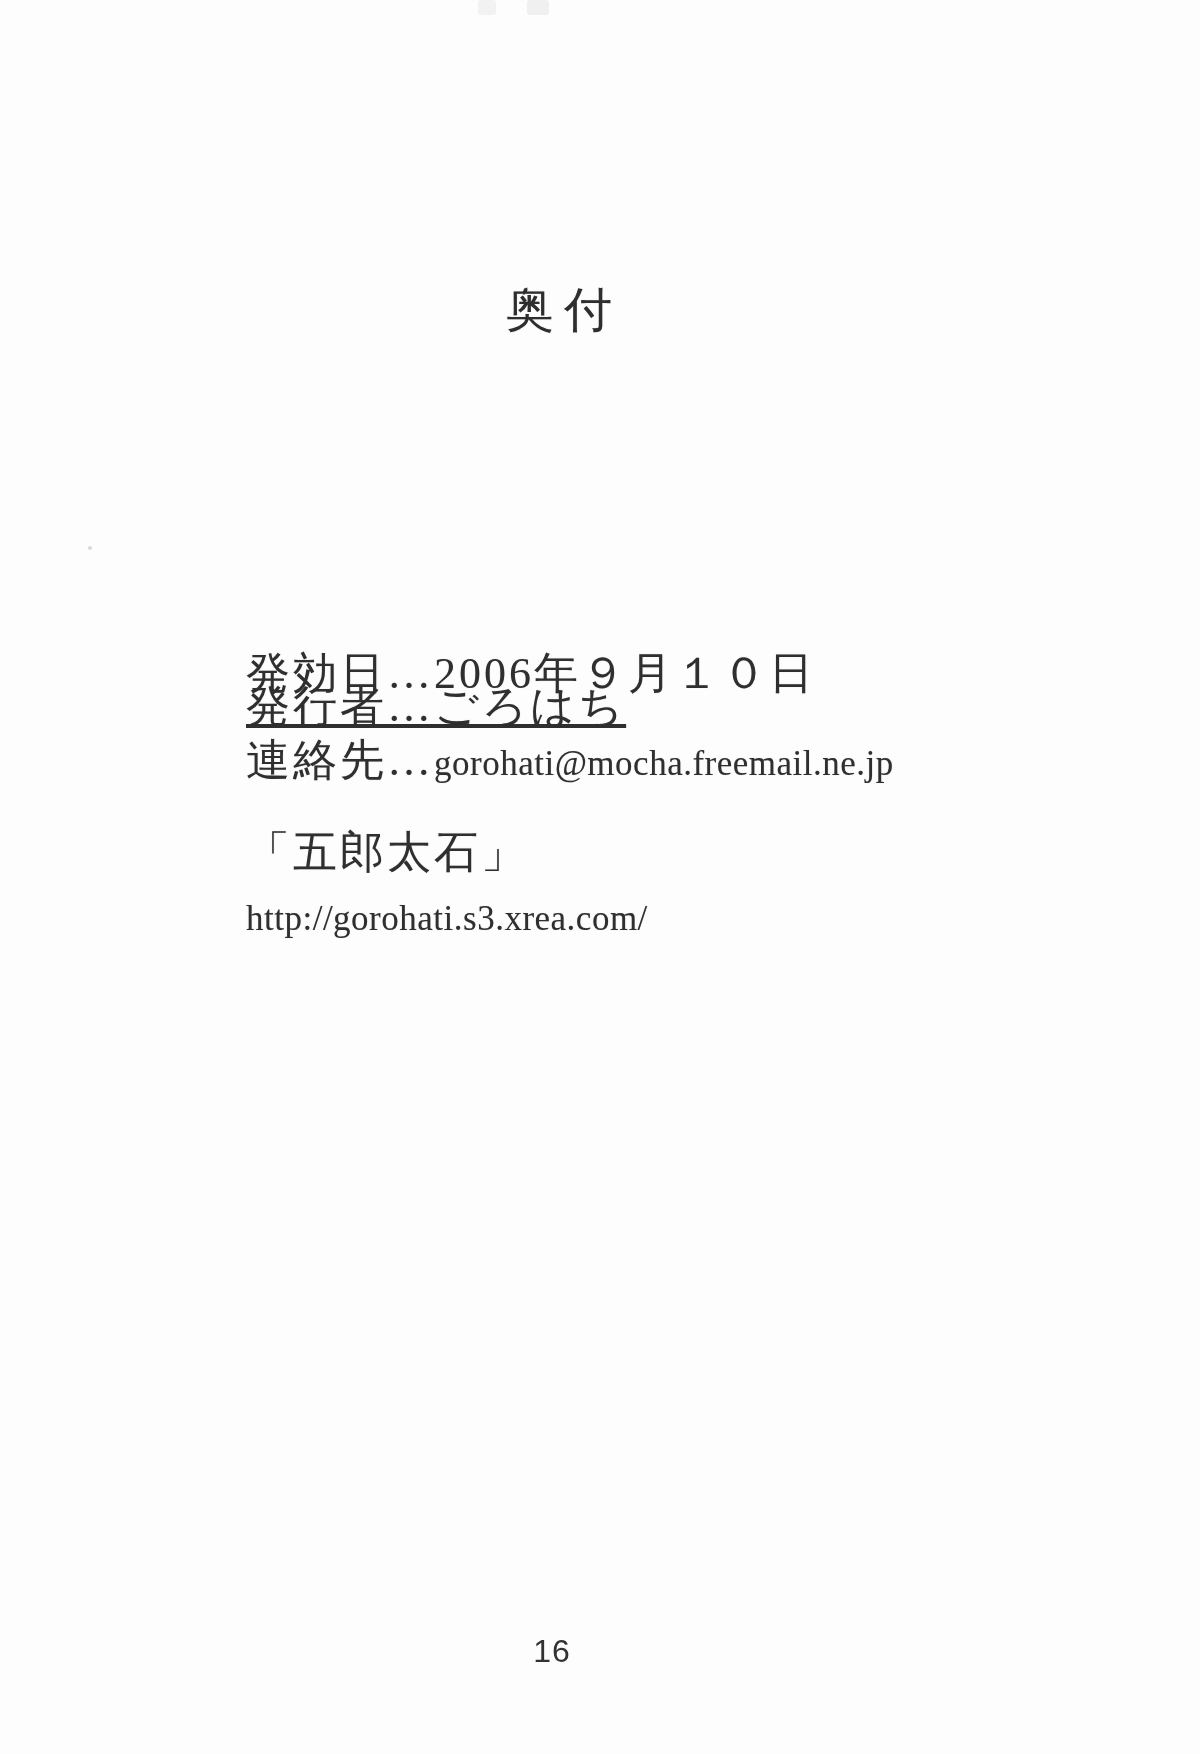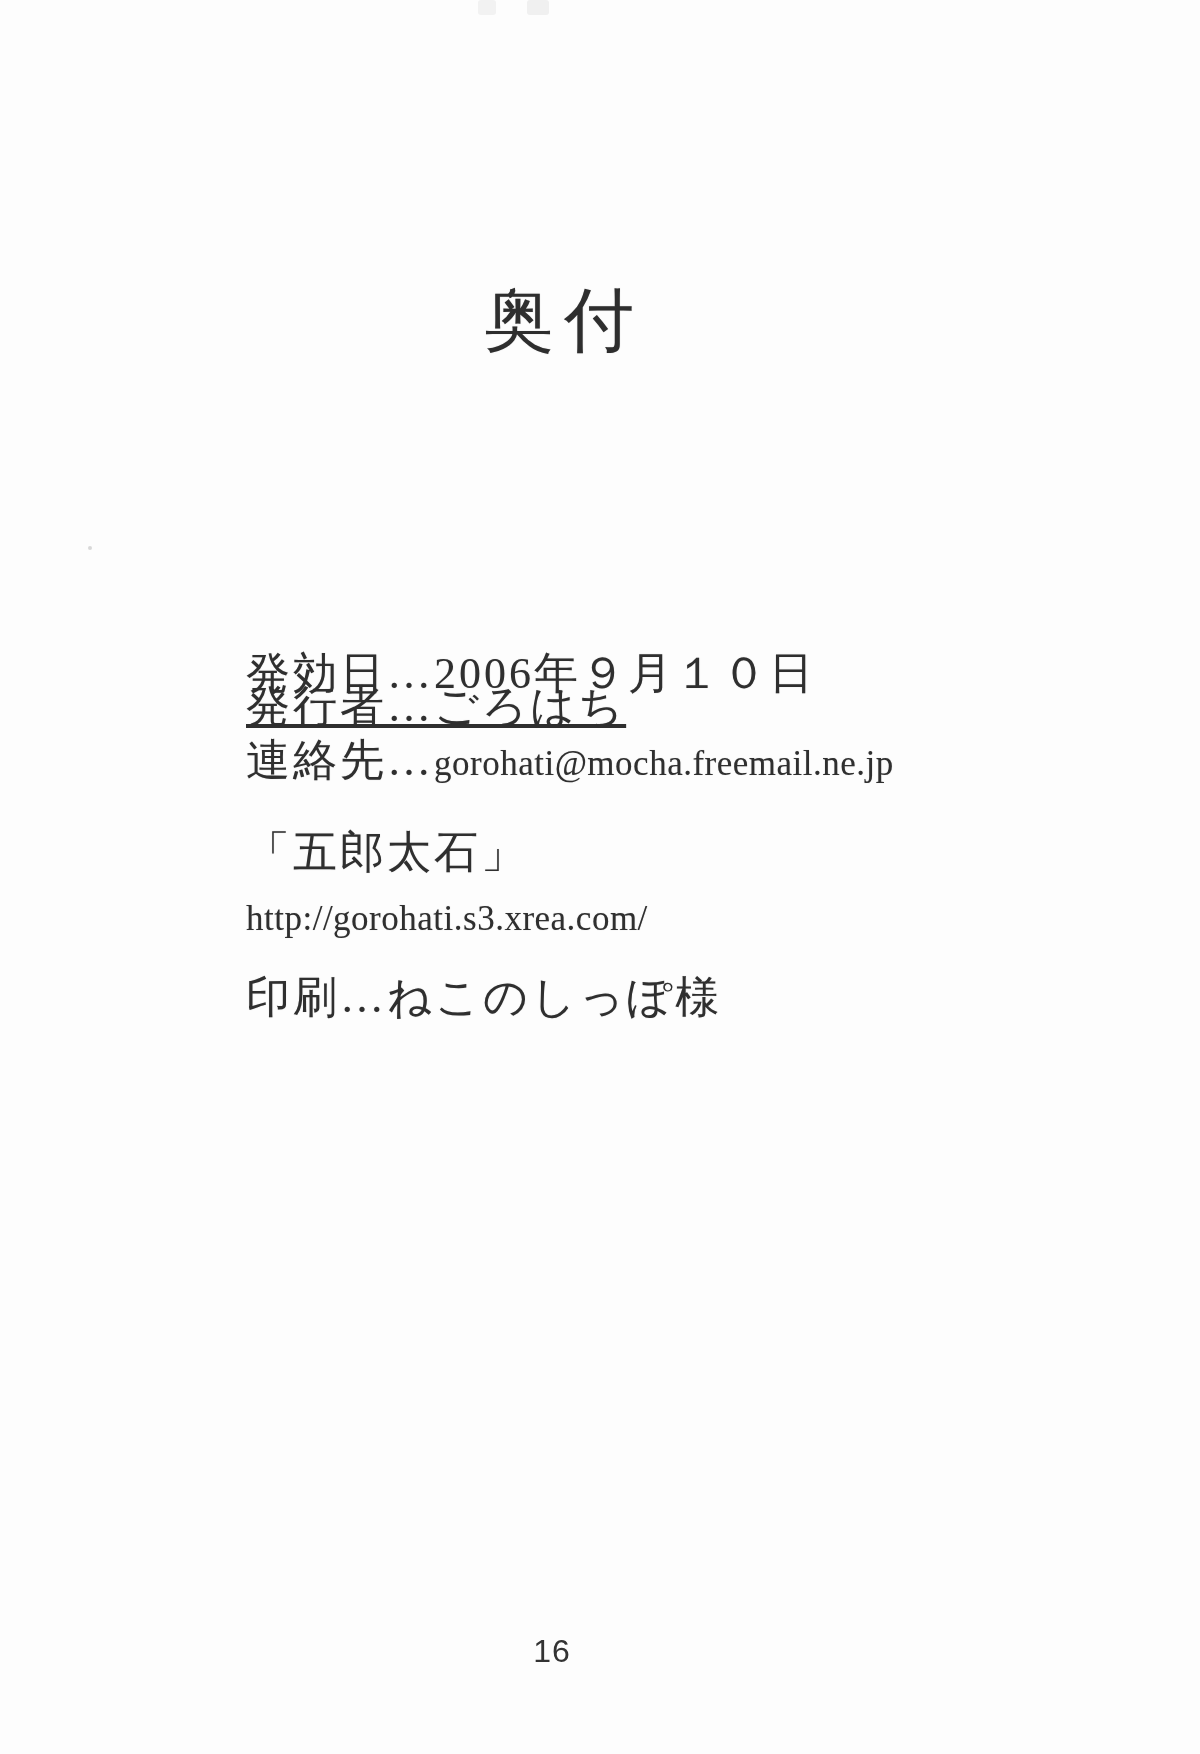--- a/index.html
+++ b/index.html
@@ -31,21 +31,21 @@
     background: #b9b9b9;
     border-radius: 50%;
     opacity: .55;
   }
   .title {
     position: absolute;
     top: 286px;
     left: 0;
     width: 1128px;           
     text-align: center;
-    font-size: 70px;
+    font-size: 48px;
     letter-spacing: 10px;
     line-height: 1;
     color: #2e2e2e;
     text-shadow: 0 0 1px rgba(70,70,70,.35);
     white-space: nowrap;
   }
   .line {
     position: absolute;
     left: 246px;
     font-size: 44px;
@@ -95,17 +95,16 @@
   <div class="line l-pub">発行者…ごろはち</div>
 
   <div class="line l-contact">
     <span>連絡先…</span><span class="mono">gorohati@mocha.freemail.ne.jp</span>
   </div>
 
   <div class="line l-circle">「五郎太石」</div>
 
   <div class="line l-url mono">http://gorohati.s3.xrea.com/</div>
 
-  <div class="line l-print">印刷…ねこのしっぽ様</div>
 
   <div class="page-number">16</div>
 
 </div>
 
 </body></html>

